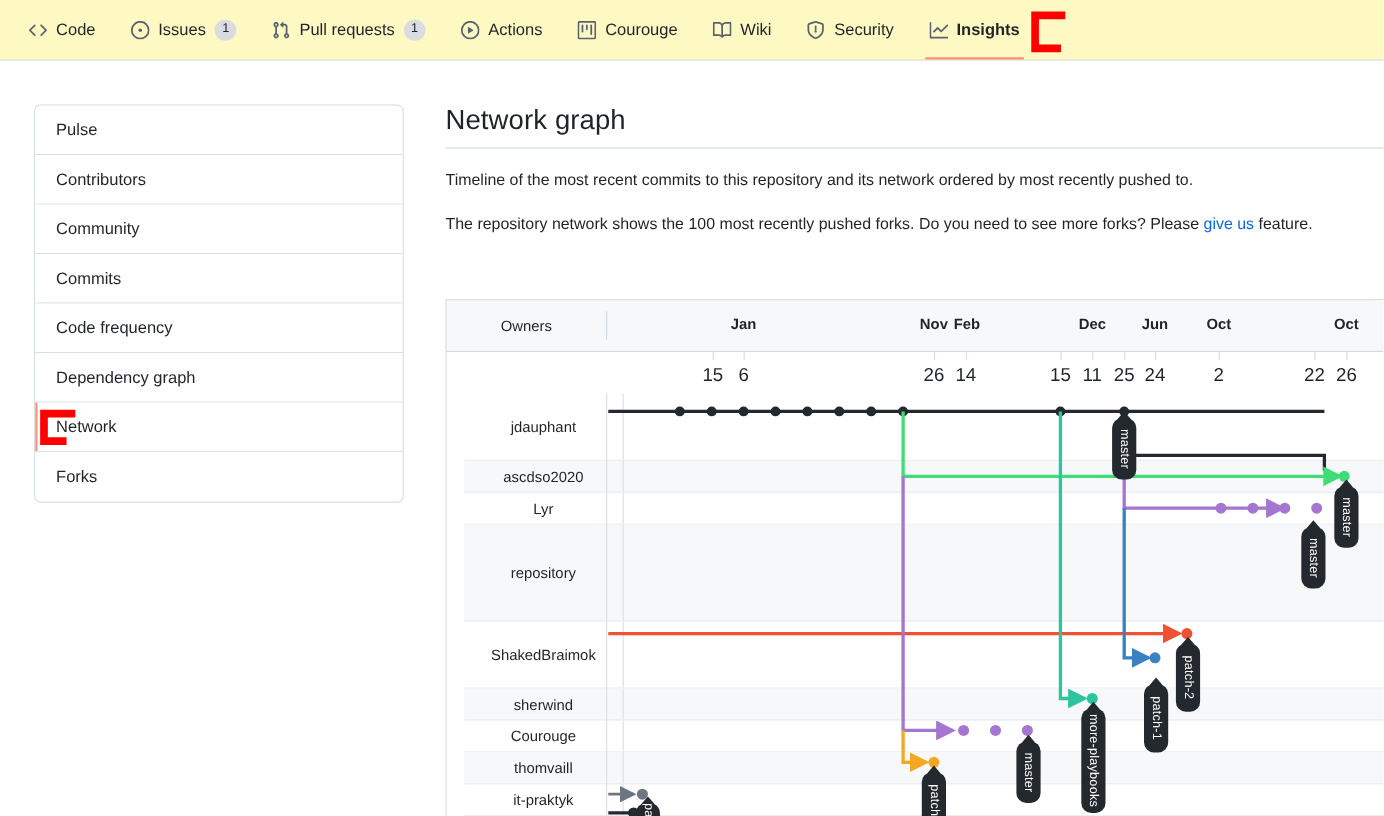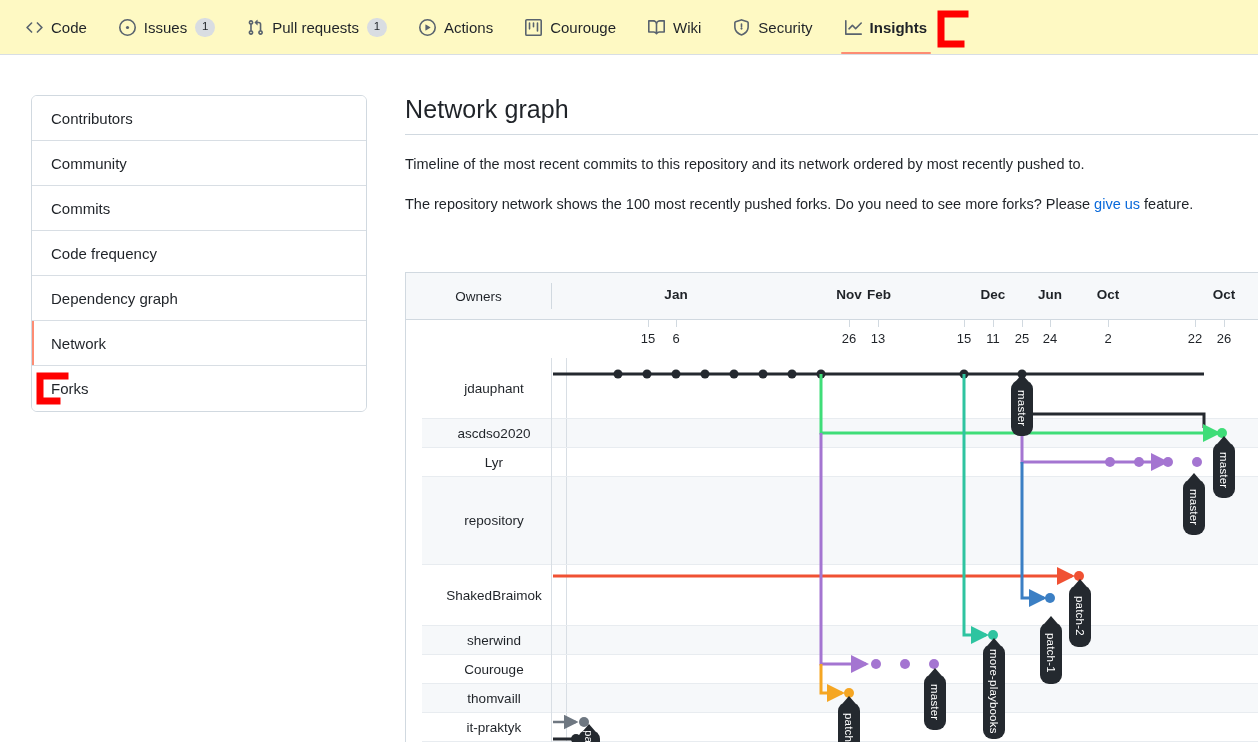--- a/index.html
+++ b/index.html
@@ -204,21 +204,21 @@
   }
   .tick-mark {
     position: absolute;
     top: 0;
     width: 1px; height: 7px;
     background: #d1d9e0;
   }
   .tick-label {
     position: absolute;
     top: 11px;
-    font-size: 13px;
+    font-size: 17px;
     color: #1f2328;
     transform: translateX(-50%);
     white-space: nowrap;
   }
 
   .rows-area {
     position: relative;
     height: 386px;
     background: #ffffff;
   }
@@ -362,20 +362,23 @@
       </span>
       <span>Insights</span>
     </div>
   </div>
 
   <svg class="annot-insights" viewBox="0 0 36 40">
     <path d="M30 4 L6 4 L6 34 L26 34" fill="none" stroke="#ff0000" stroke-width="7" stroke-linecap="square" stroke-linejoin="miter"></path>
   </svg>
 
   <div class="sidebar">
+    <div class="side-item">
+      <span>Pulse</span>
+    </div>
     <div class="side-item">
       <span>Contributors</span>
     </div>
     <div class="side-item">
       <span>Community</span>
     </div>
     <div class="side-item">
       <span>Commits</span>
     </div>
     <div class="side-item">
@@ -426,21 +429,21 @@
       <div class="tick-mark" style="left:587px"></div>
       <div class="tick-mark" style="left:616px"></div>
       <div class="tick-mark" style="left:644px"></div>
       <div class="tick-mark" style="left:702px"></div>
       <div class="tick-mark" style="left:789px"></div>
       <div class="tick-mark" style="left:818px"></div>
 
       <div class="tick-label" style="left:242px">15</div>
       <div class="tick-label" style="left:270px">6</div>
       <div class="tick-label" style="left:443px">26</div>
-      <div class="tick-label" style="left:472px">13</div>
+      <div class="tick-label" style="left:472px">14</div>
       <div class="tick-label" style="left:558px">15</div>
       <div class="tick-label" style="left:587px">11</div>
       <div class="tick-label" style="left:616px">25</div>
       <div class="tick-label" style="left:644px">24</div>
       <div class="tick-label" style="left:702px">2</div>
       <div class="tick-label" style="left:789px">22</div>
       <div class="tick-label" style="left:818px">26</div>
     </div>
 
     <div class="rows-area">

